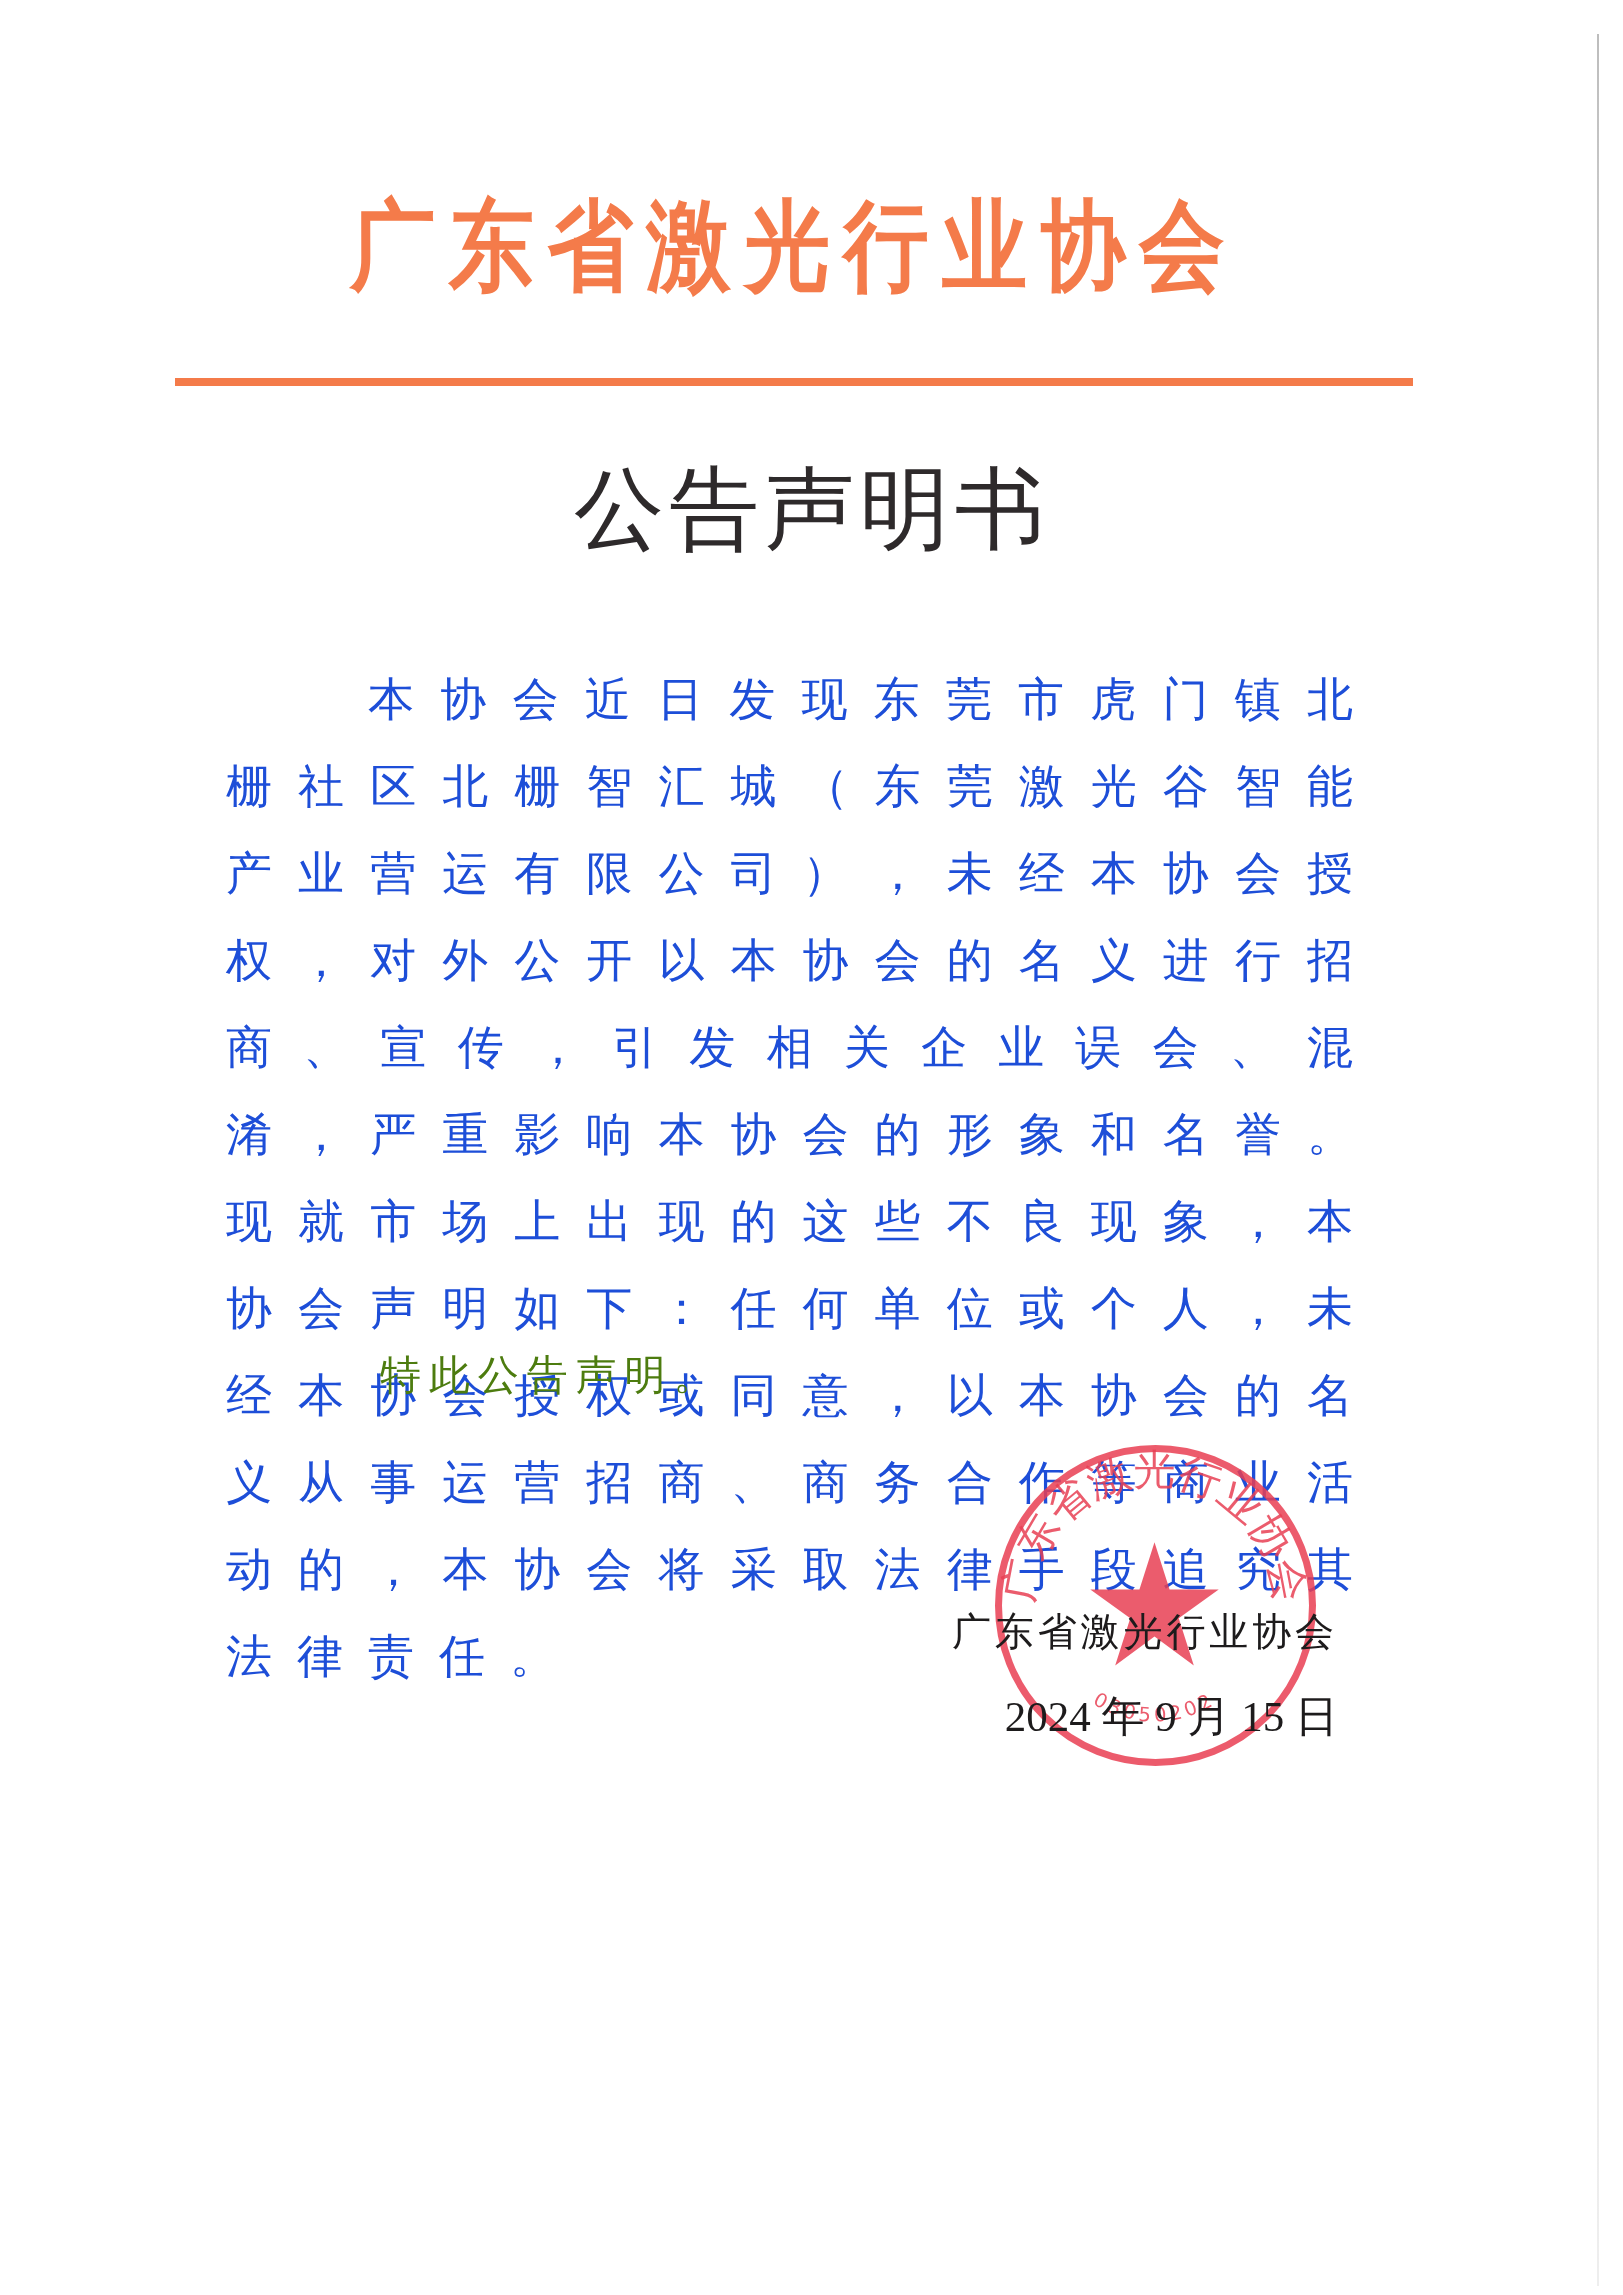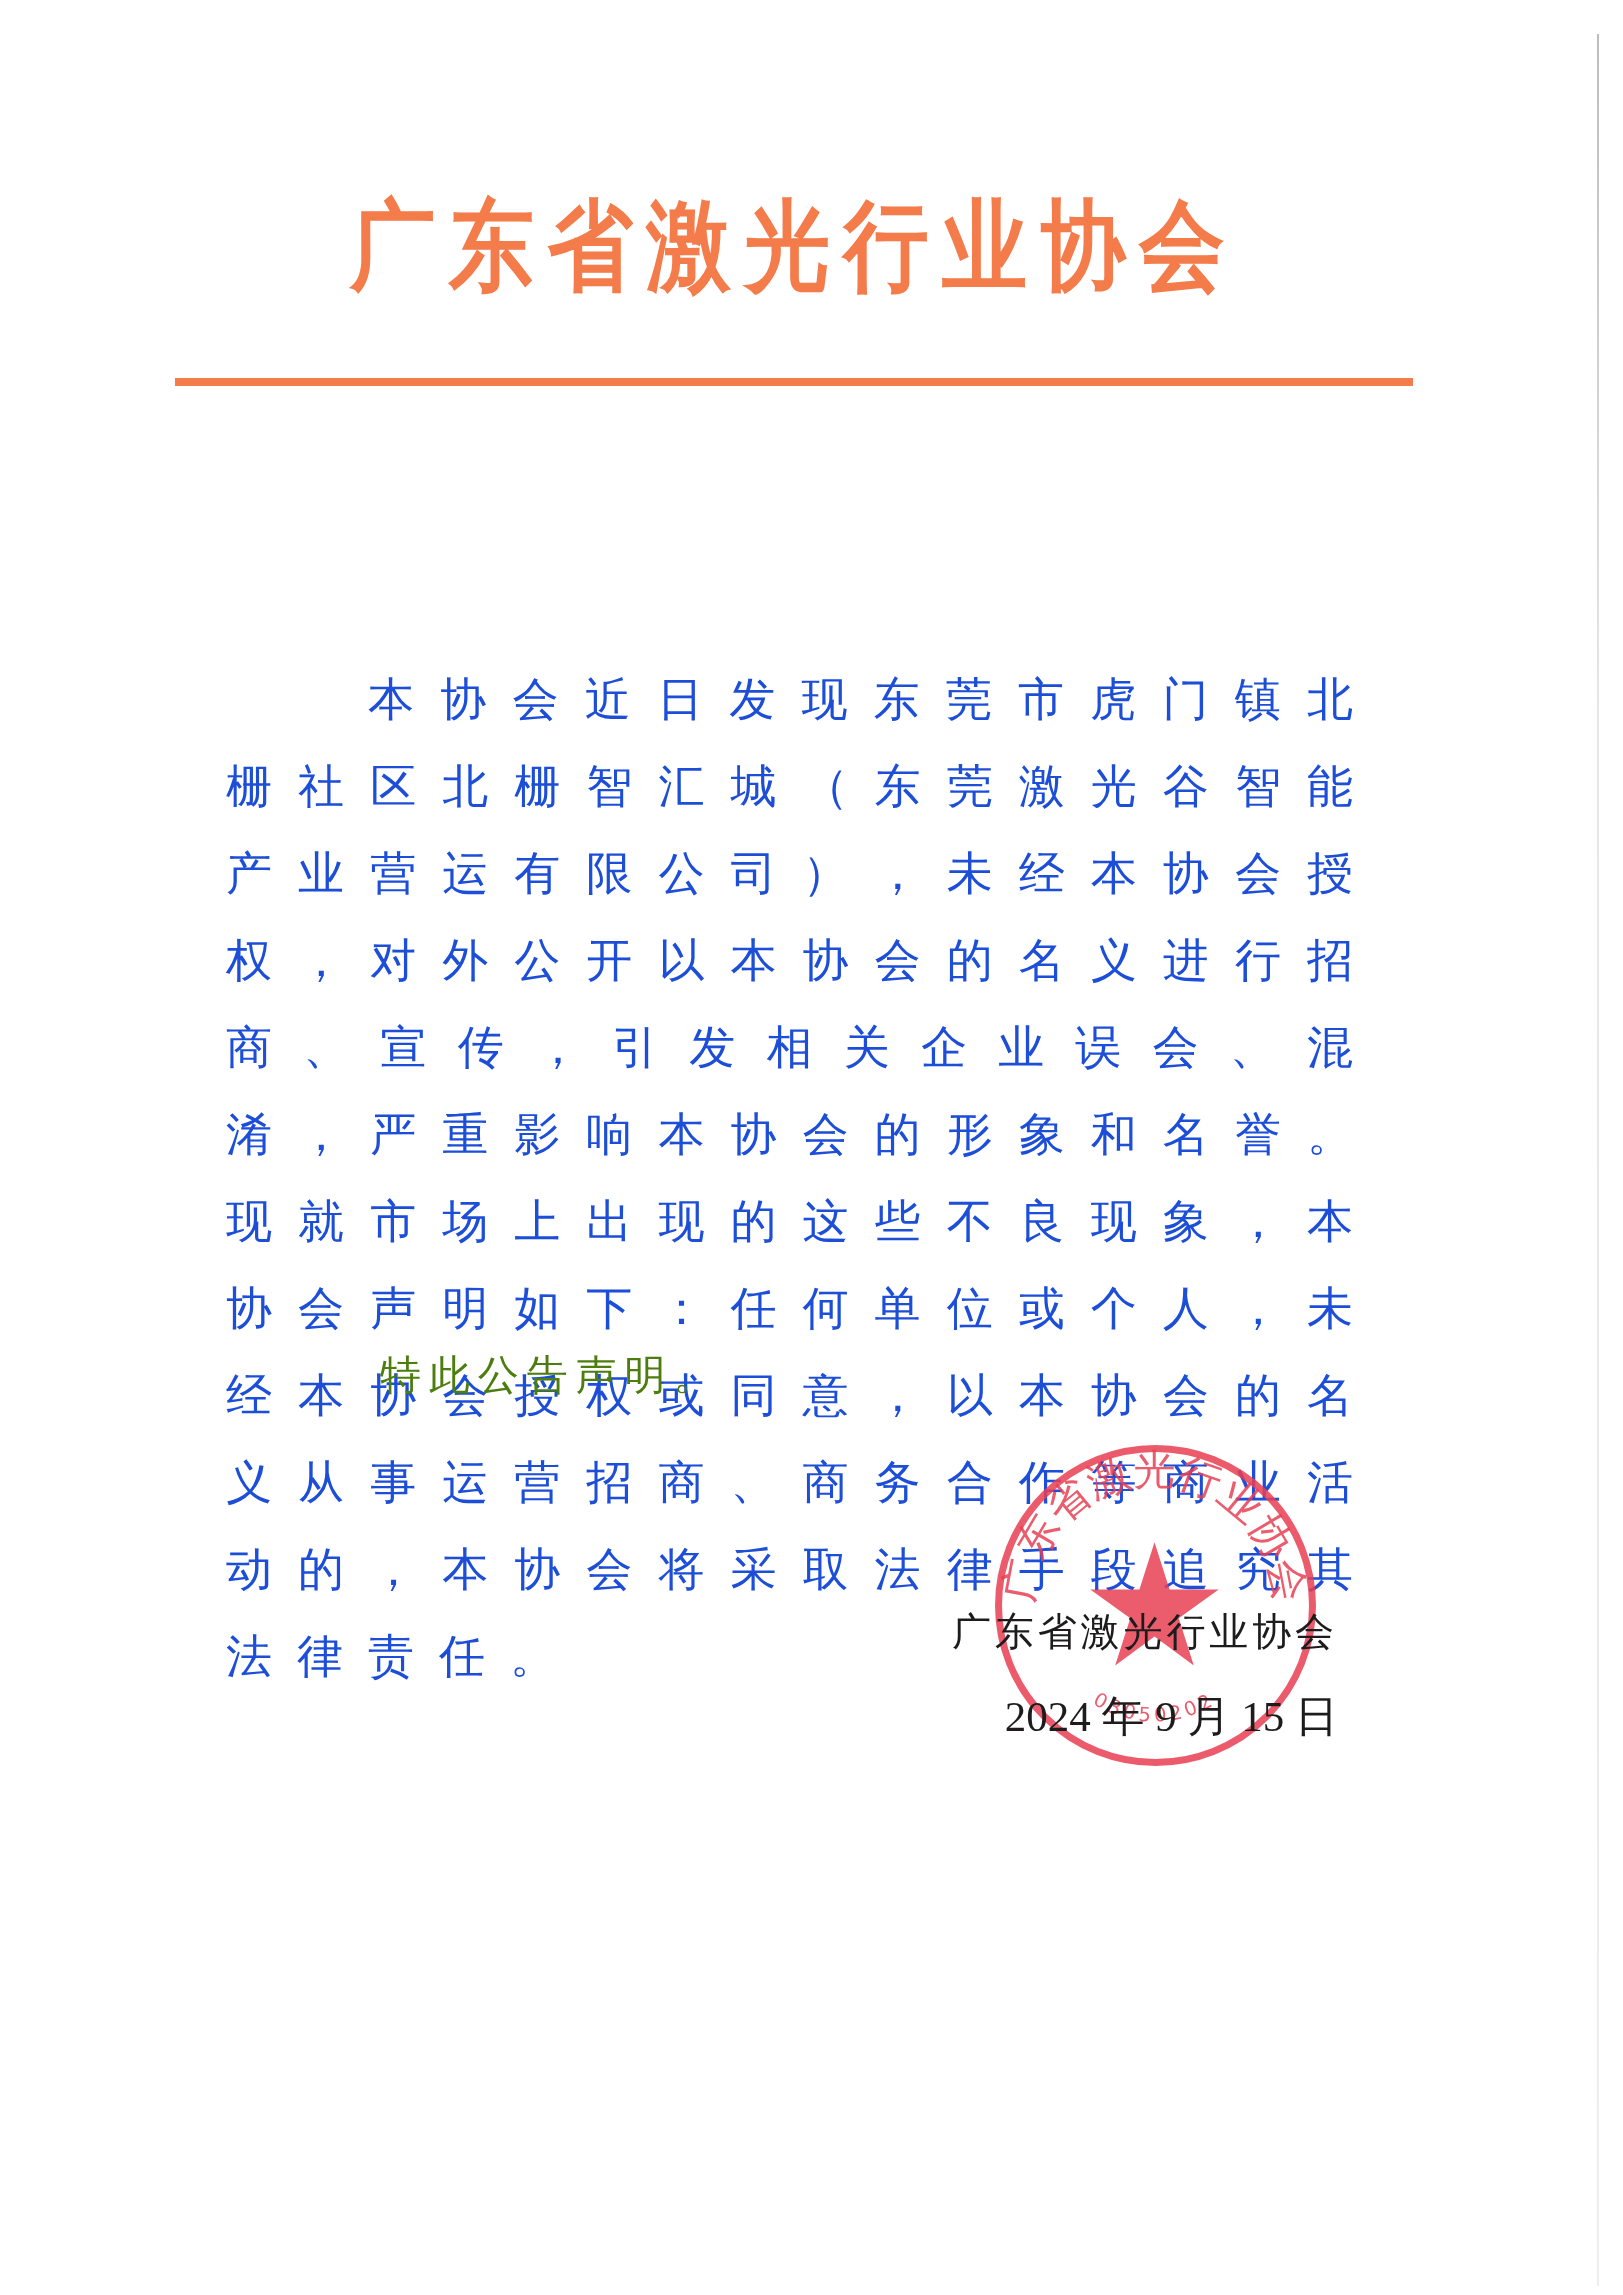--- a/index.html
+++ b/index.html
@@ -55,20 +55,21 @@
 </style>
 </head>
 <body>
 
 <div class="page">
   <div class="scan-edge"></div>
 
   <div class="org-header">广东省激光行业协会</div>
   <div class="header-rule"></div>
 
+  <div class="doc-title">公告声明书</div>
 
   <div class="body-text">本协会近日发现东莞市虎门镇北栅社区北栅智汇城（东莞激光谷智能产业营运有限公司），未经本协会授权，对外公开以本协会的名义进行招商、宣传，引发相关企业误会、混淆，严重影响本协会的形象和名誉。现就市场上出现的这些不良现象，本协会声明如下：任何单位或个人，未经本协会授权或同意，以本协会的名义从事运营招商、商务合作等商业活动的，本协会将采取法律手段追究其法律责任。</div>
 
   <div class="closing">特此公告声明。</div>
 
   <div class="seal">
     <svg viewBox="0 0 490 490">
       <defs>
         <path id="sealArc" d="M 80 330 A 185 185 0 1 1 410 330"></path>
         <path id="sealBottomArc" d="M 110 360 A 175 175 0 0 0 380 360"></path>

